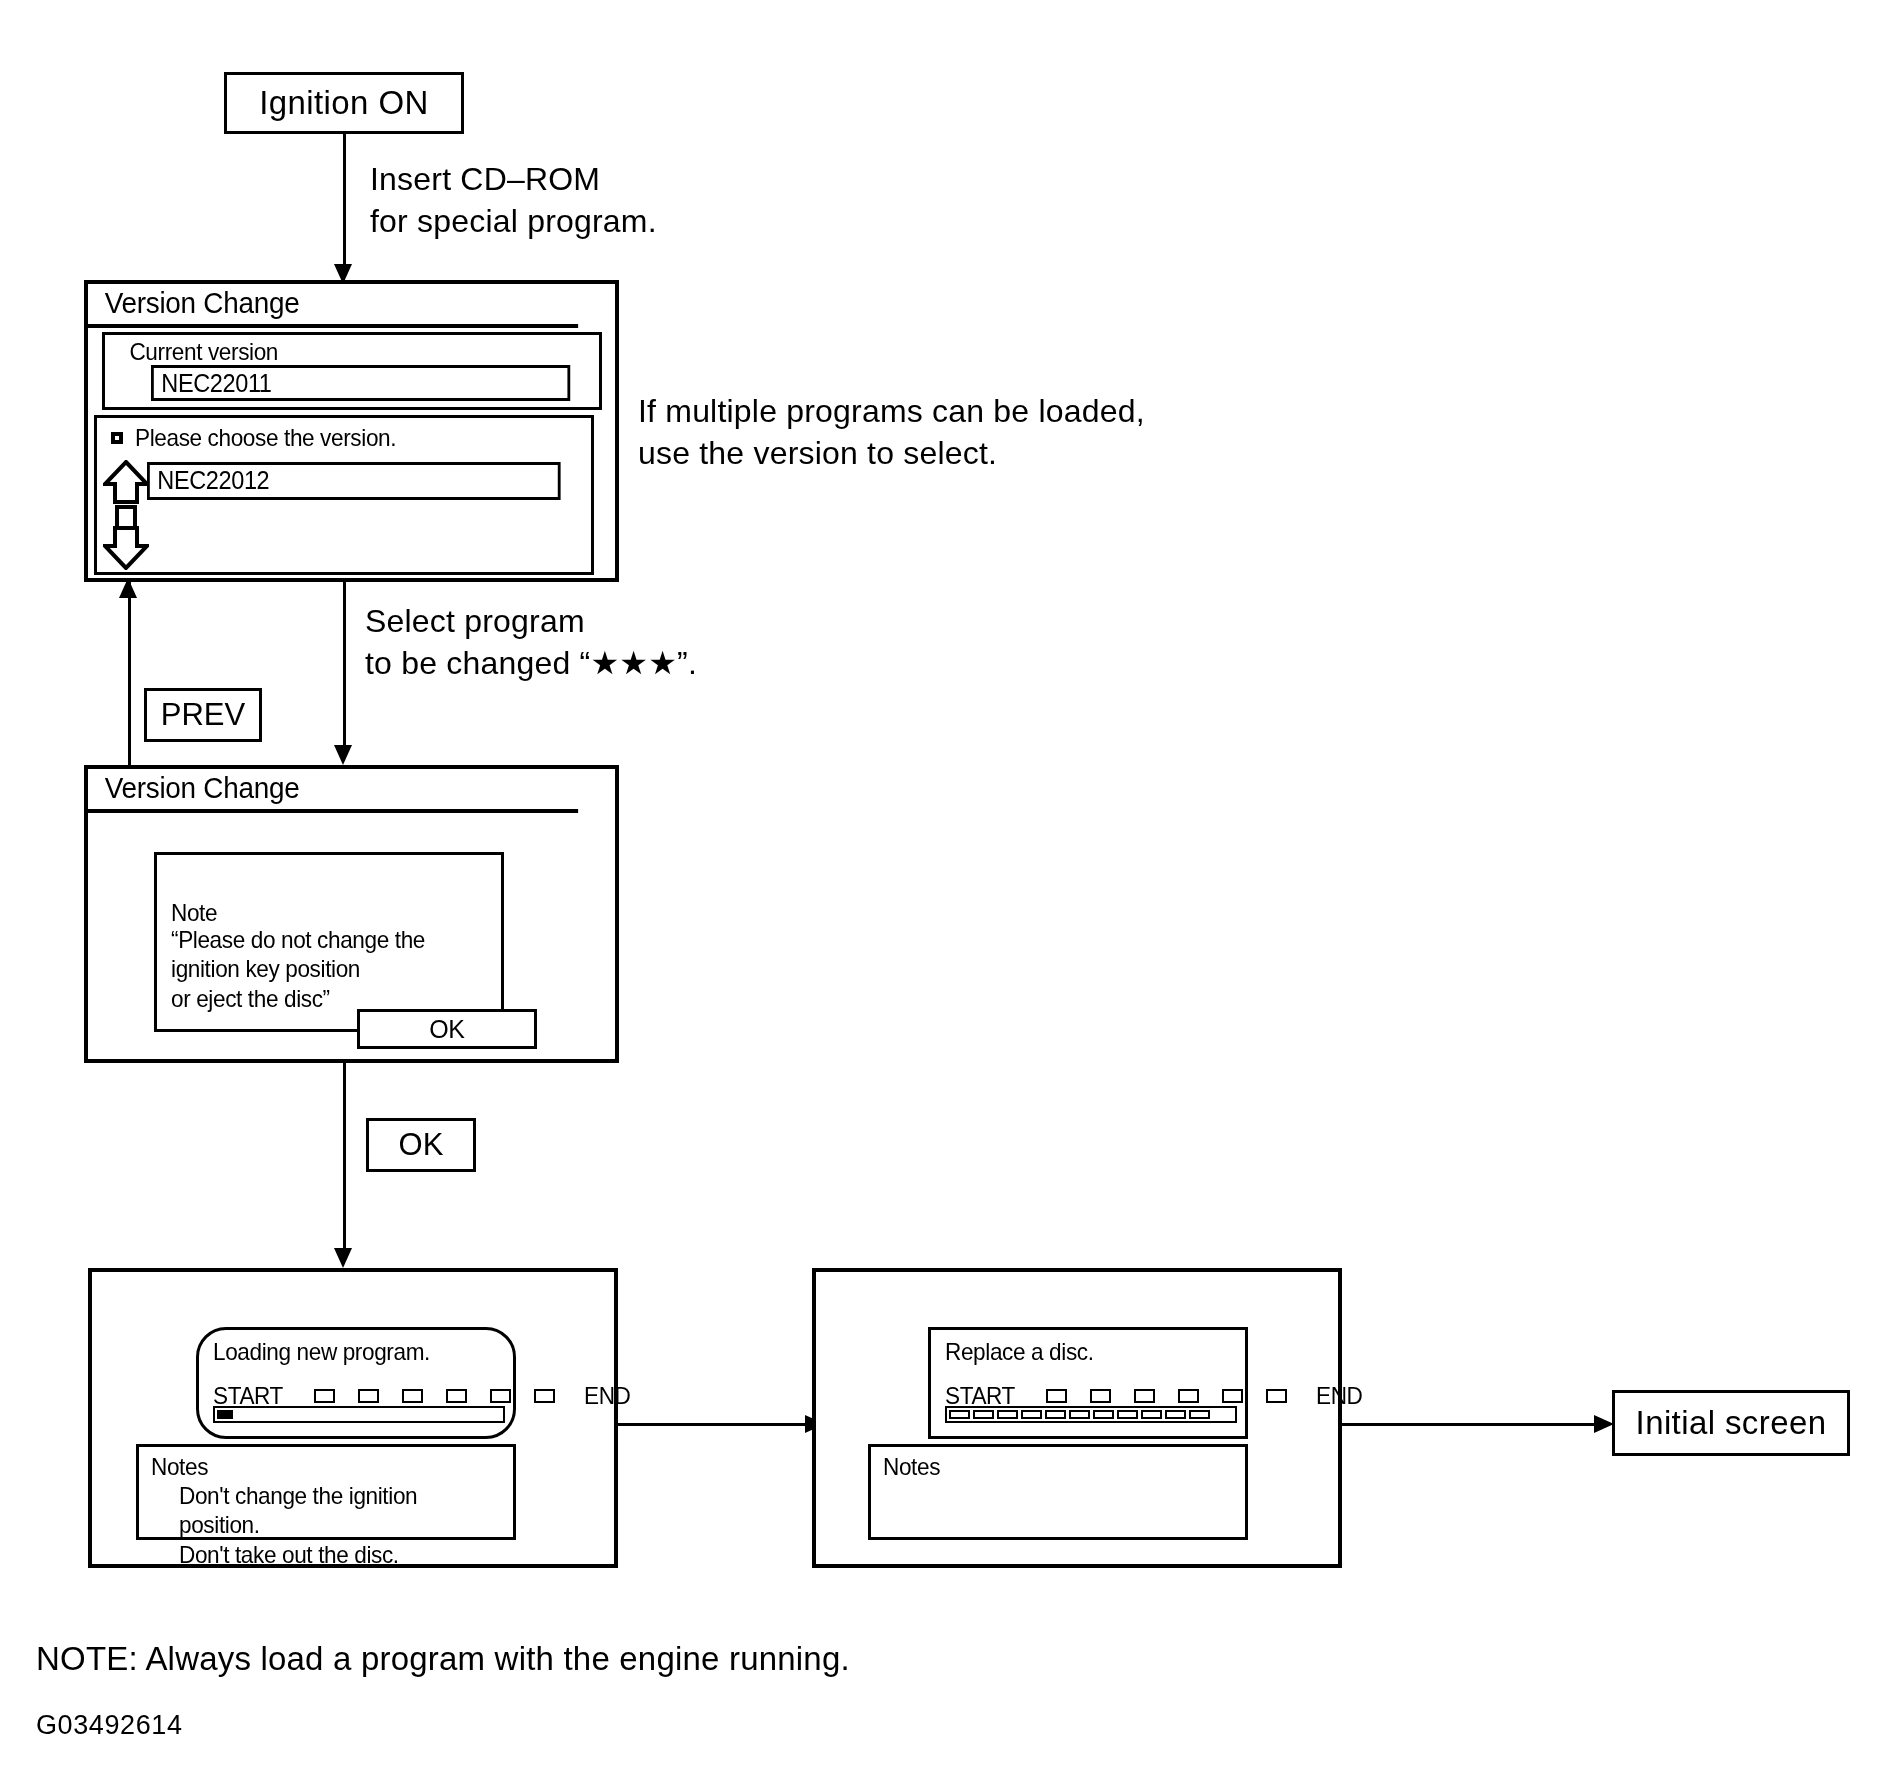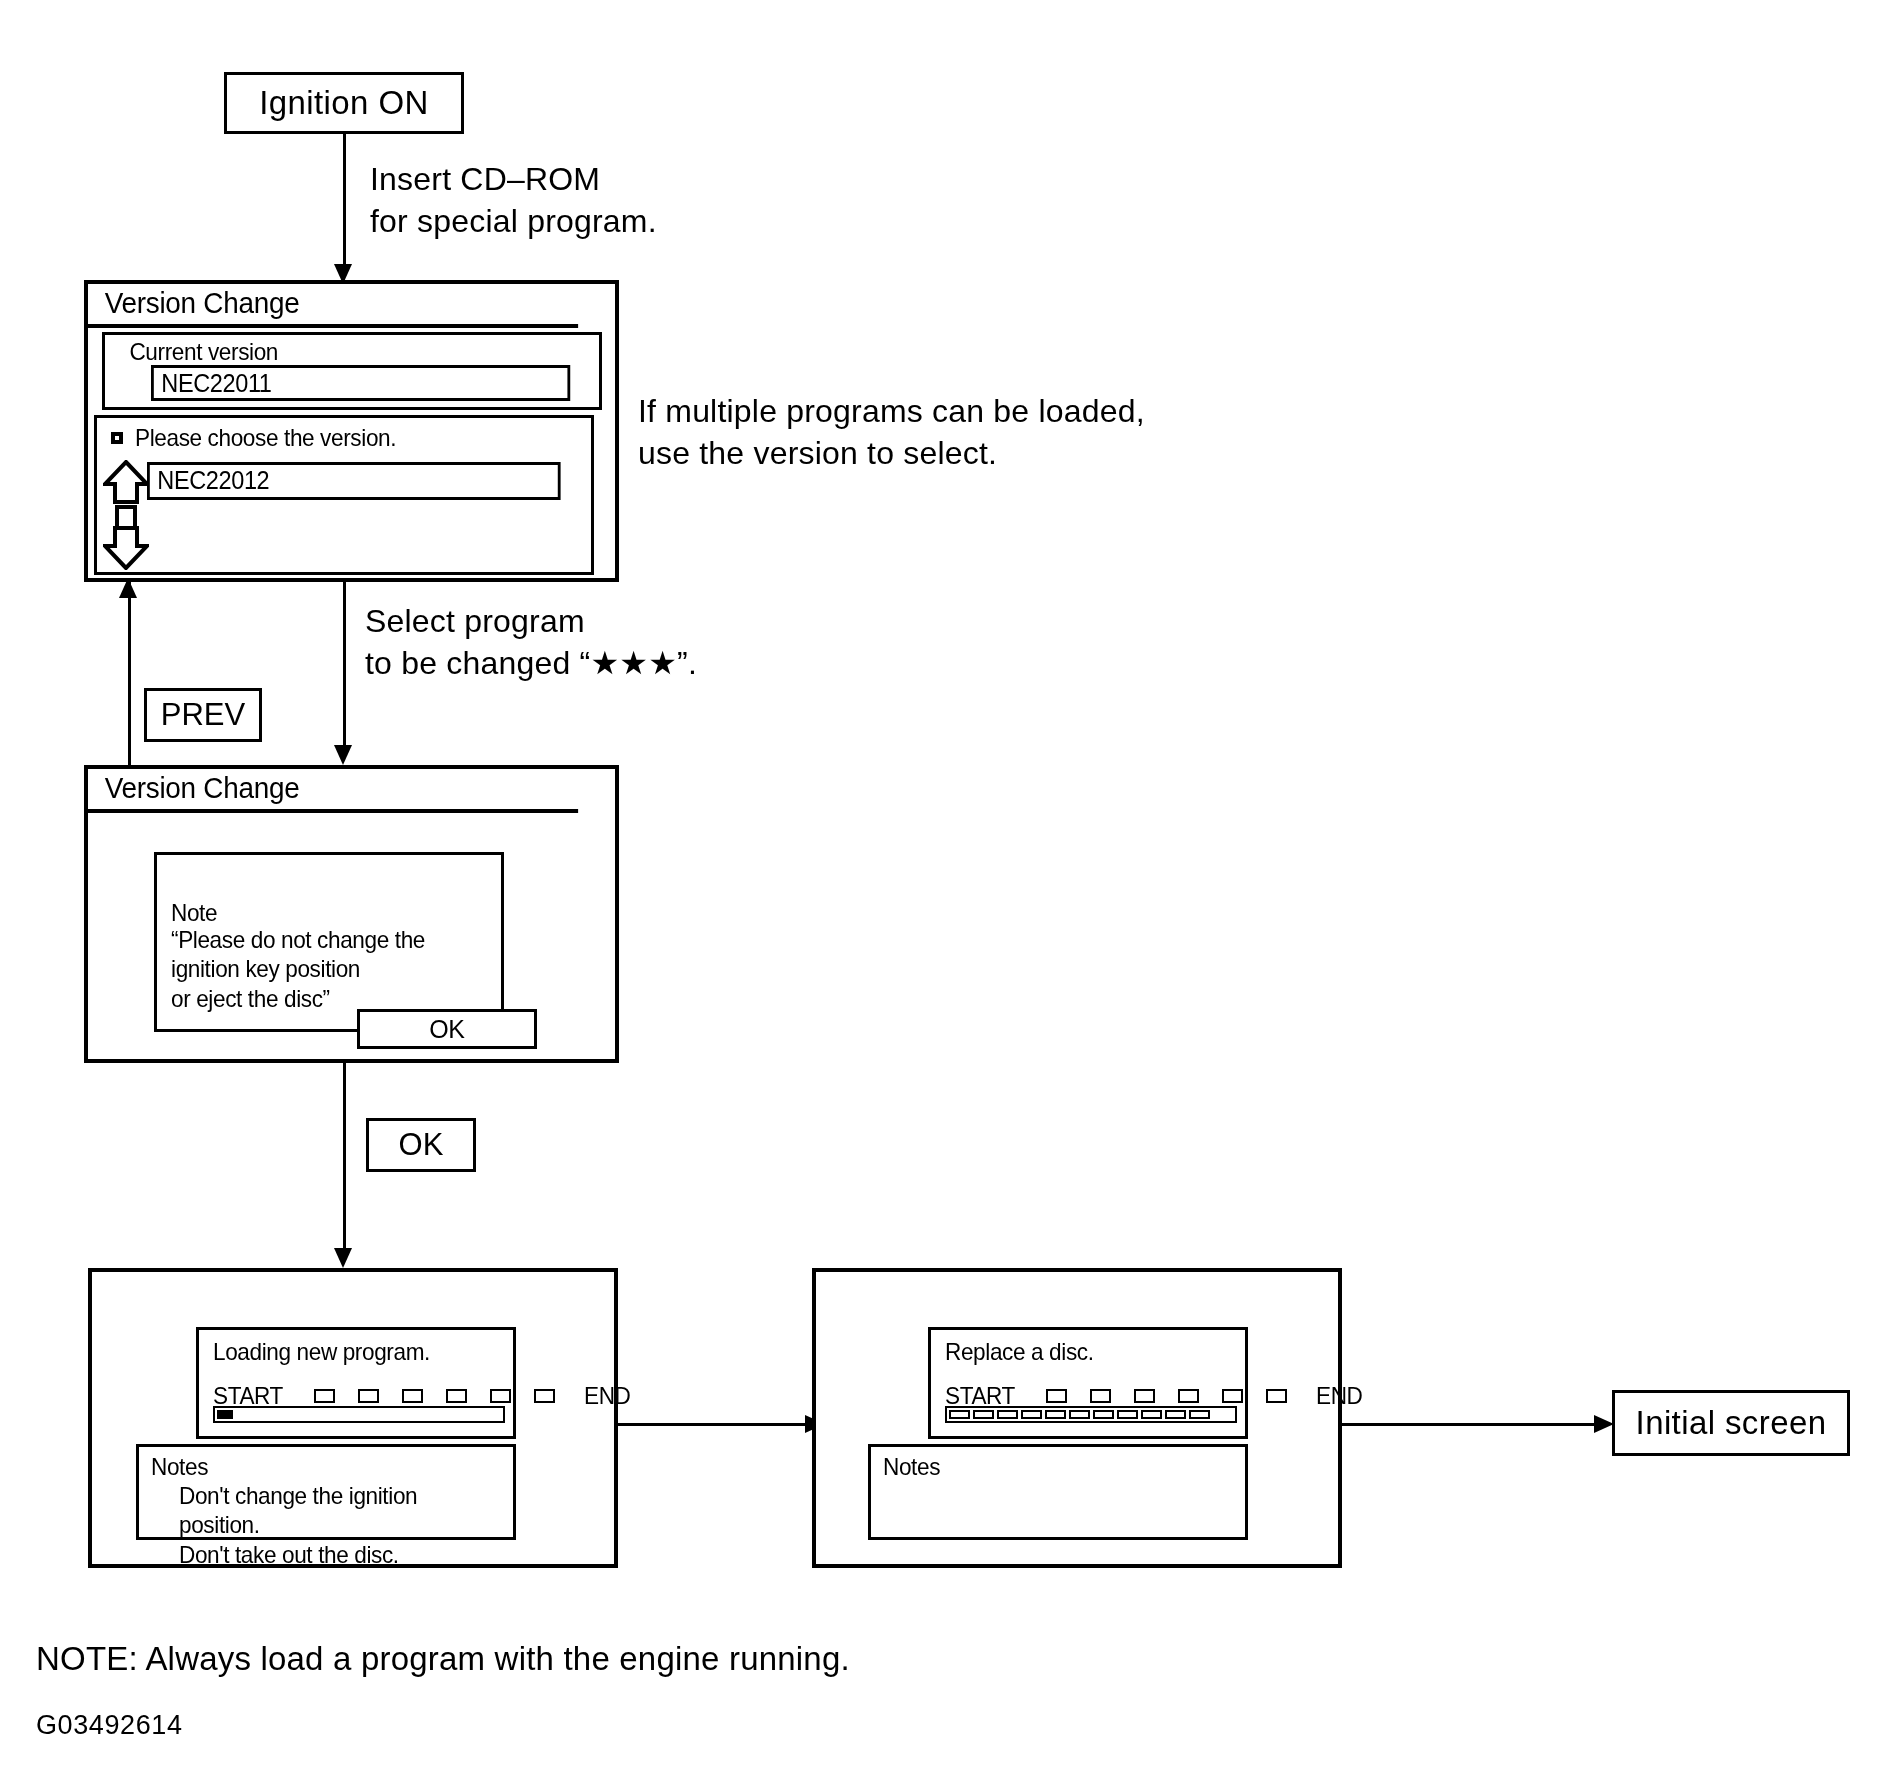--- a/index.html
+++ b/index.html
@@ -204,21 +204,21 @@
   </div>
 
   <div class="abs vline" style="left:343px; top:1063px; height:190px;"></div>
   <div class="abs arrowdown" style="left:334px; top:1248px;"></div>
   <div class="abs labelbox" style="left:366px; top:1118px; width:110px; height:54px;">
     <span>OK</span>
   </div>
 
   <div class="abs screen" style="left:88px; top:1268px; width:530px; height:300px;">
 
-    <div class="abs panel" style="left:104px; top:55px; width:320px; height:112px;">
+    <div class="abs panel" style="left:104px; top:55px; width:320px; height:112px;border-radius:30px;">
       <div class="small-lbl abs" style="left:14px; top:8px;">Loading new program.</div>
       <div class="abs seg-row" style="left:14px; top:52px;">
         <span class="small-lbl" style="margin-right:4px;">START</span>
         <span class="seg"></span>
         <span class="seg"></span>
         <span class="seg"></span>
         <span class="seg"></span>
         <span class="seg"></span>
         <span class="seg"></span>
         <span class="small-lbl" style="margin-left:6px;">END</span>

